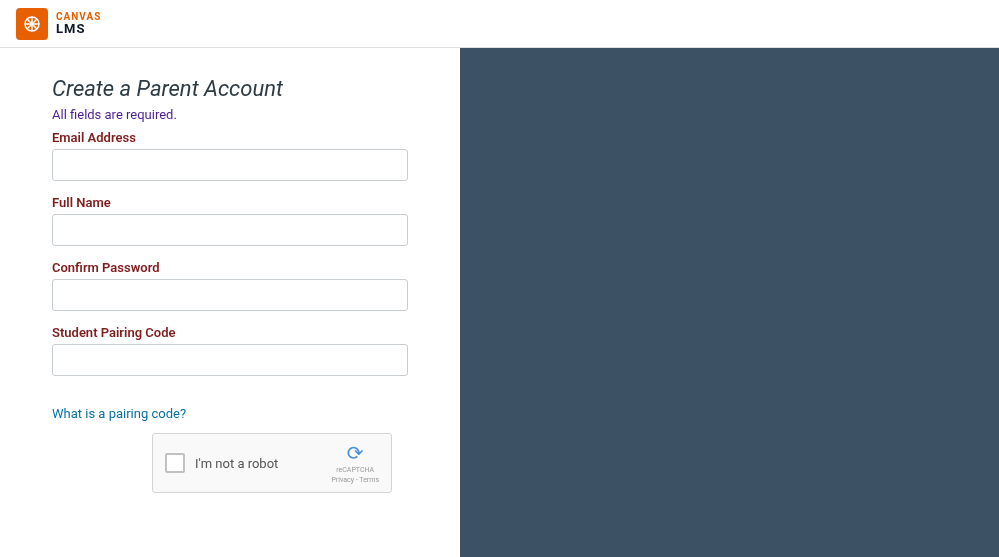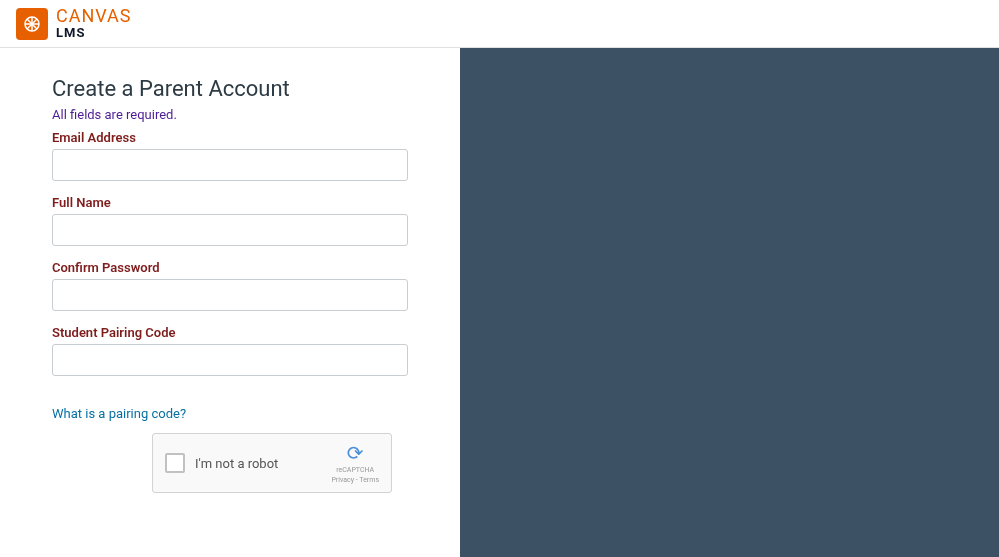--- a/index.html
+++ b/index.html
@@ -30,22 +30,22 @@
     .logo-icon {
       width: 32px;
       height: 32px;
     }
     .logo-text {
       display: flex;
       flex-direction: column;
       line-height: 1.1;
     }
     .logo-canvas {
-      font-size: 18px;
-      font-weight: 400;
+      font-size: 10px;
+      font-weight: 700;
       color: #e66000;
       letter-spacing: 1px;
     }
     .logo-lms {
       font-size: 13px;
       font-weight: 700;
       color: #0f172a;
       letter-spacing: 1px;
     }
 
@@ -70,20 +70,21 @@
     .right-panel {
       flex: 1;
       background: #3d5165;
     }
 
     .form-title {
       font-size: 22px;
       font-weight: 400;
       color: #2d3b45;
       margin-bottom: 6px;
+      font-style: italic;
     }
     .form-subtitle {
       font-size: 13px;
       color: #4c1d95;
       margin-bottom: 8px;
     }
 
     .form-group {
       margin-bottom: 14px;
     }

